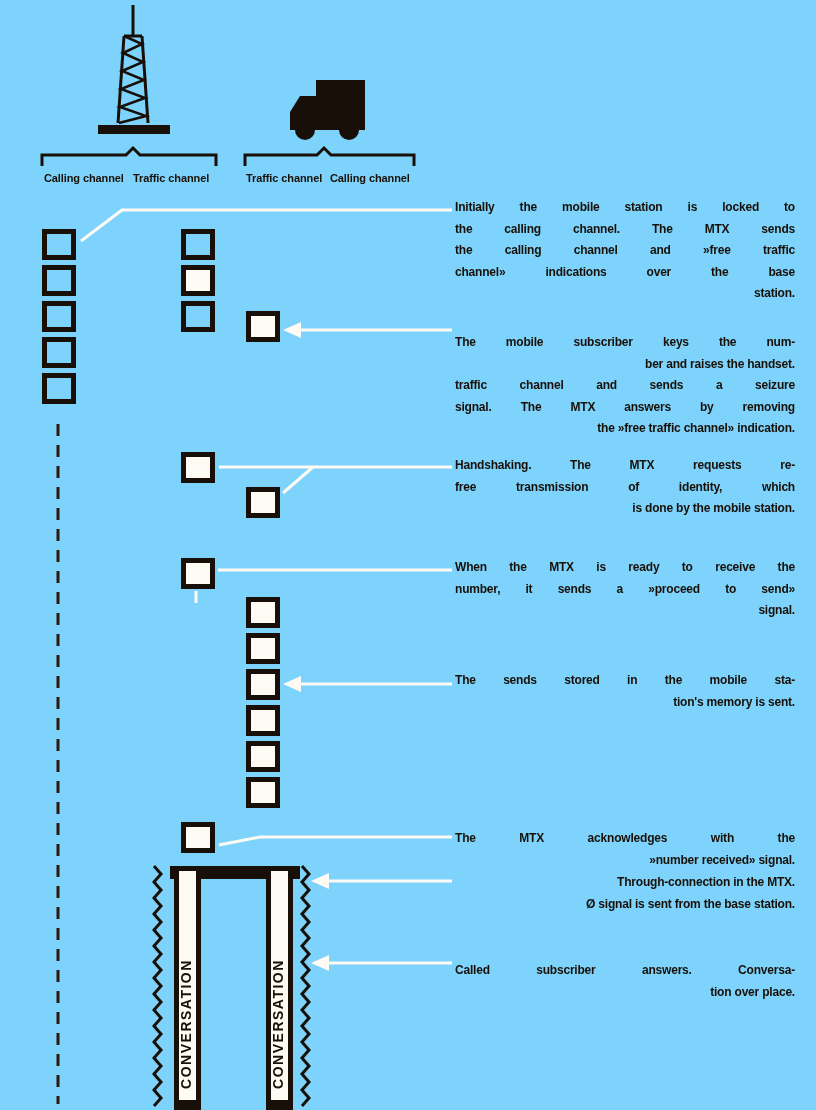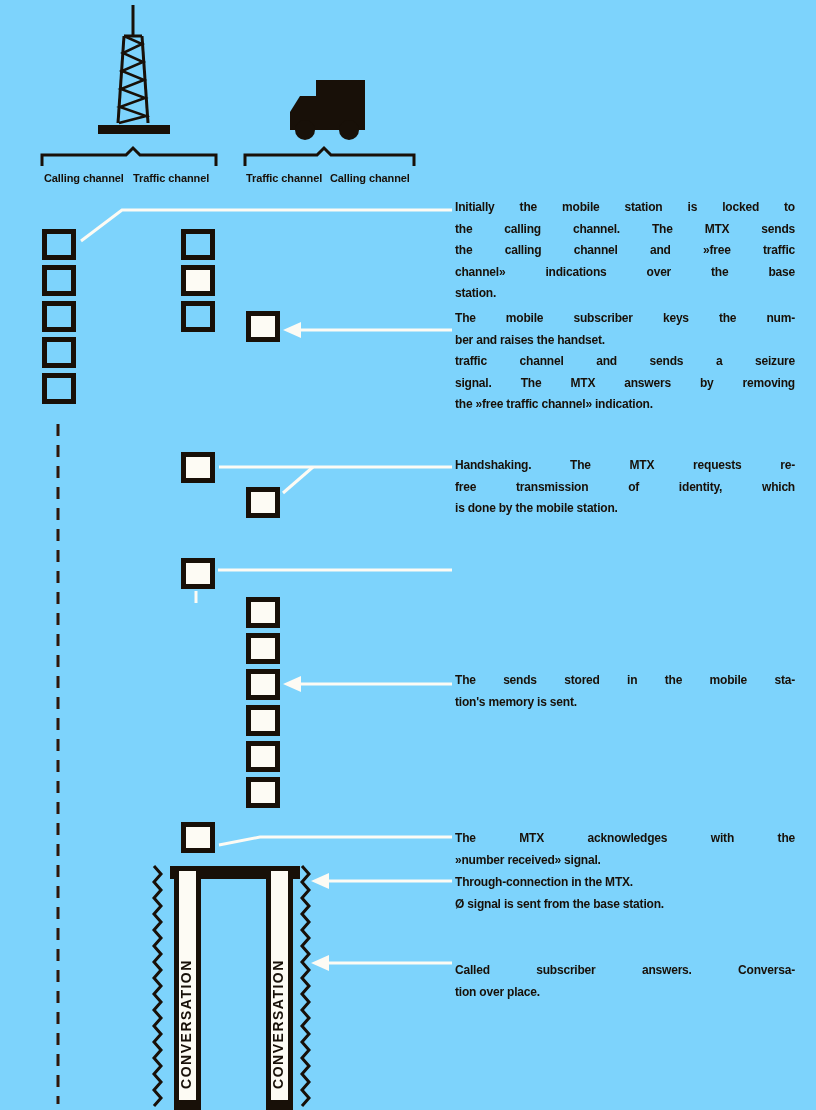--- a/index.html
+++ b/index.html
@@ -17,21 +17,21 @@
   .chlabel {
     position:absolute; top:172px; font-size:11px; font-weight:700;
     letter-spacing:-0.1px; white-space:nowrap;
   }
   .note {
     position:absolute; left:455px; width:340px;
     font-size:12px; line-height:21.5px; font-weight:700;
     letter-spacing:-0.2px;
   }
   .note .j { text-align:justify; text-align-last:justify; }
-  .note .l { text-align:left; }
+  .note .l { text-align:right; }
   .topbar { position:absolute; left:170px; top:866px; width:130px; height:13px; background:#181008; }
   .bar {
     position:absolute; top:866px; width:27px; height:244px;
     background:#fdfbf4; border:5px solid #181008; border-bottom-width:10px;
   }
   .bar.left { left:174px; }
   .bar.right { left:266px; }
   .vlabel {
     position:absolute; top:1014px; width:150px; height:20px;
     transform:rotate(-90deg); transform-origin:center;
@@ -126,34 +126,39 @@
   <div class="vlabel right">CONVERSATION</div>
 
   <div class="note" style="top:197px">
     <div class="j">Initially the mobile station is locked to</div>
     <div class="j">the calling channel. The MTX sends</div>
     <div class="j">the calling channel and »free traffic</div>
     <div class="j">channel» indications over the base</div>
     <div class="l">station.</div>
   </div>
 
-  <div class="note" style="top:308px">
+  <div class="note" style="top:332px">
     <div class="j">The mobile subscriber keys the num-</div>
     <div class="l">ber and raises the handset.</div>
     <div class="j">traffic channel and sends a seizure</div>
     <div class="j">signal. The MTX answers by removing</div>
     <div class="l">the »free traffic channel» indication.</div>
   </div>
 
   <div class="note" style="top:455px">
     <div class="j">Handshaking. The MTX requests re-</div>
     <div class="j">free transmission of identity, which</div>
     <div class="l">is done by the mobile station.</div>
   </div>
 
+  <div class="note" style="top:557px">
+    <div class="j">When the MTX is ready to receive the</div>
+    <div class="j">number, it sends a »proceed to send»</div>
+    <div class="l">signal.</div>
+  </div>
 
   <div class="note" style="top:670px">
     <div class="j">The sends stored in the mobile sta-</div>
     <div class="l">tion's memory is sent.</div>
   </div>
 
   <div class="note" style="top:872px">
     <div class="l">Through-connection in the MTX.</div>
     <div class="l">Ø signal is sent from the base station.</div>
   </div>

